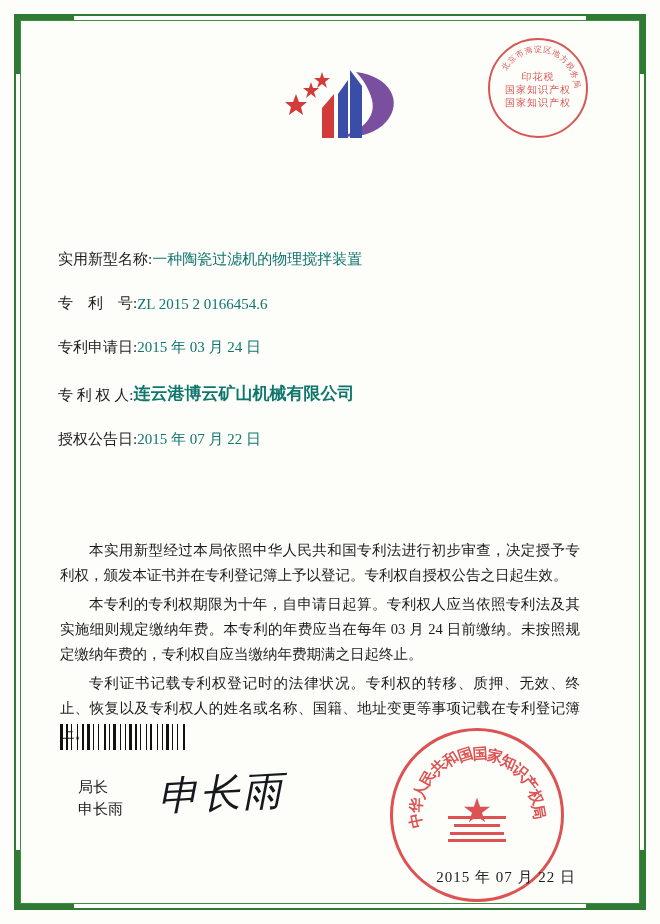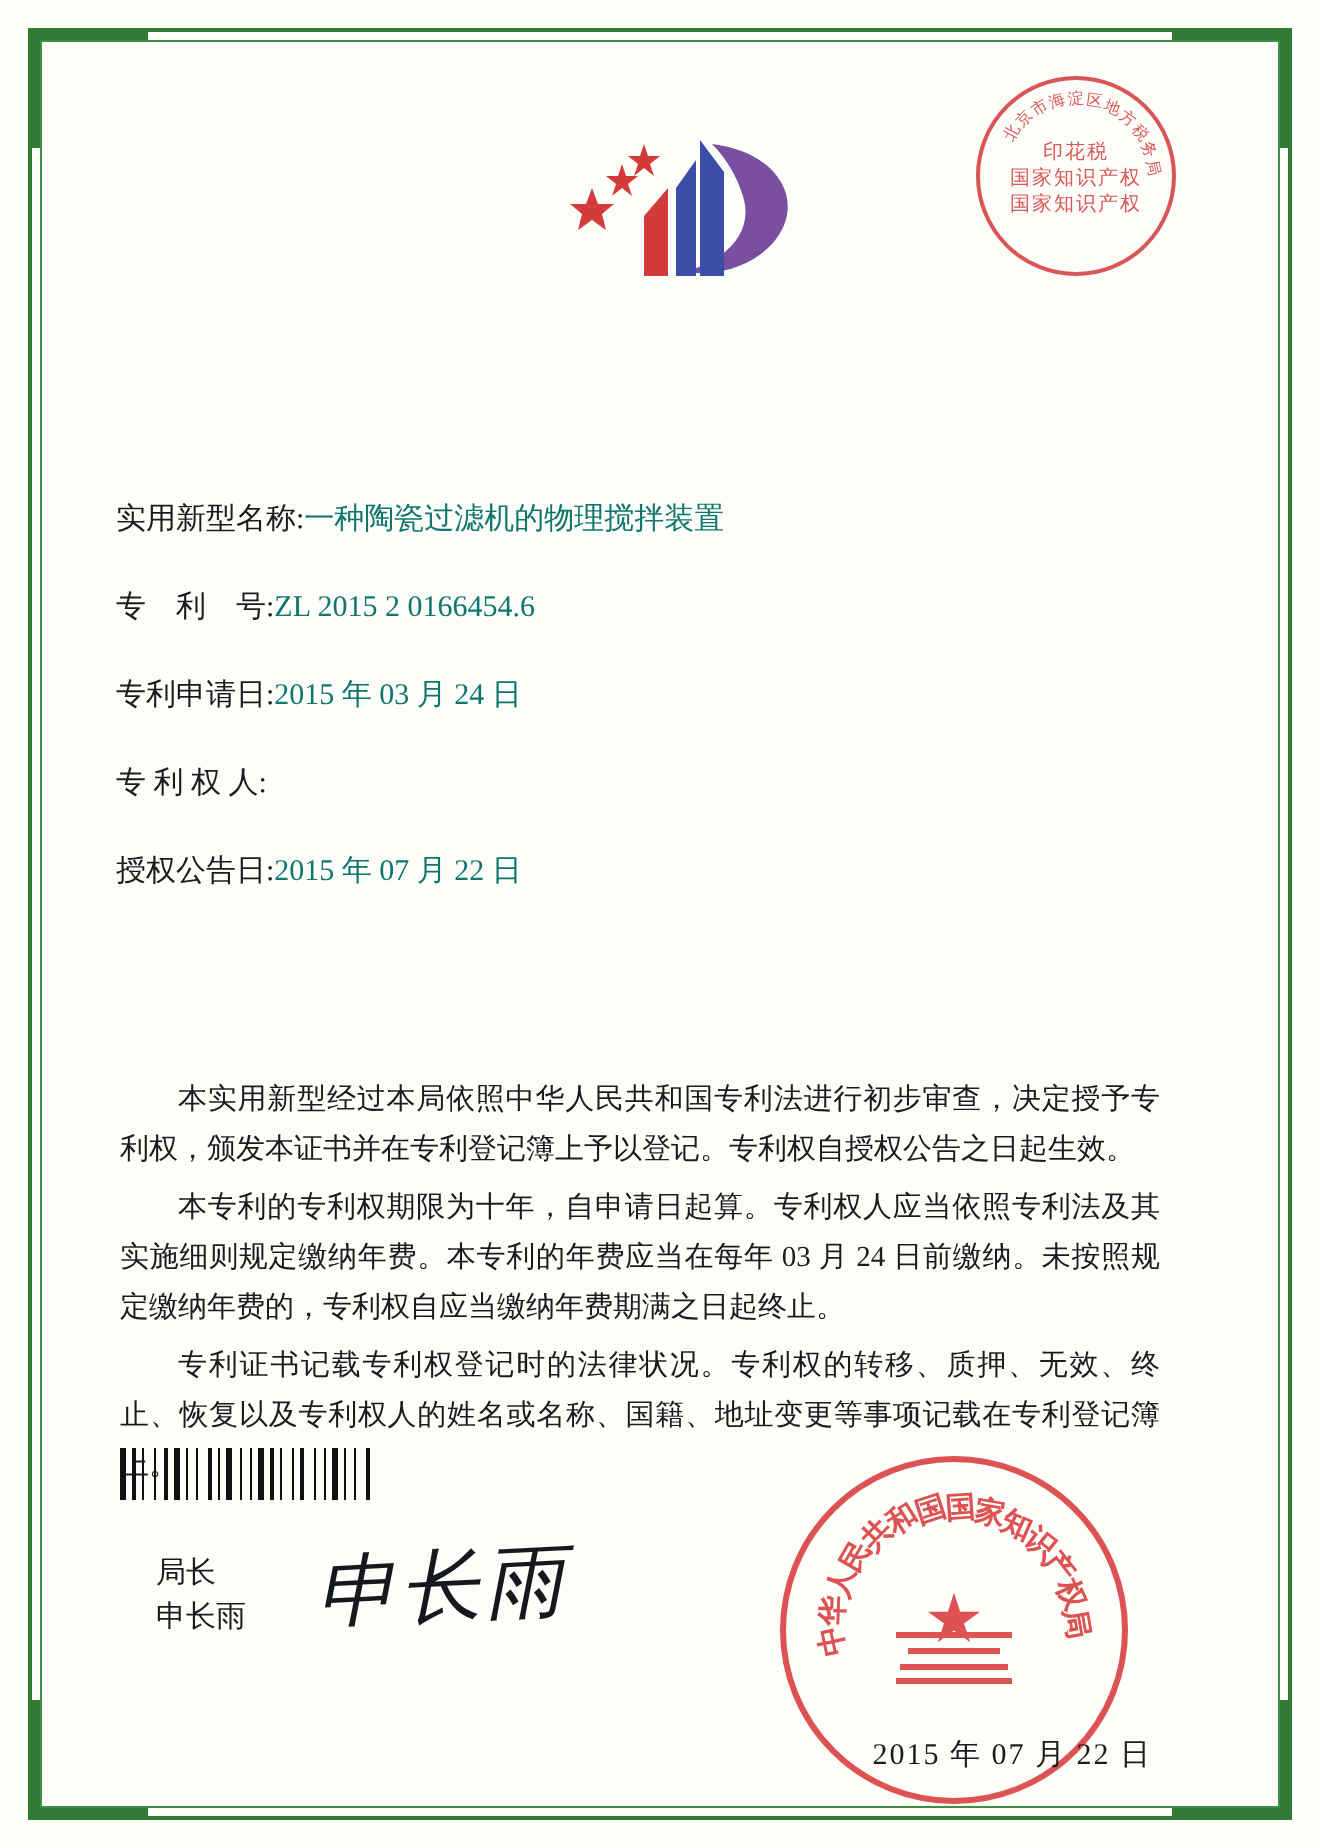--- a/index.html
+++ b/index.html
@@ -329,20 +329,21 @@
       <div class="field-row">
         <span class="field-label">专　利　号:</span>
         <span class="field-value">ZL 2015 2 0166454.6</span>
       </div>
       <div class="field-row">
         <span class="field-label">专利申请日:</span>
         <span class="field-value">2015 年 03 月 24 日</span>
       </div>
       <div class="field-row big">
         <span class="field-label">专 利 权 人:</span>
+        <span class="field-value">连云港博云矿山机械有限公司</span>
       </div>
       <div class="field-row">
         <span class="field-label">授权公告日:</span>
         <span class="field-value">2015 年 07 月 22 日</span>
       </div>
     </div>
 
     <div class="paragraphs">
       <p>本实用新型经过本局依照中华人民共和国专利法进行初步审查，决定授予专利权，颁发本证书并在专利登记簿上予以登记。专利权自授权公告之日起生效。</p>
       <p>本专利的专利权期限为十年，自申请日起算。专利权人应当依照专利法及其实施细则规定缴纳年费。本专利的年费应当在每年 03 月 24 日前缴纳。未按照规定缴纳年费的，专利权自应当缴纳年费期满之日起终止。</p>

